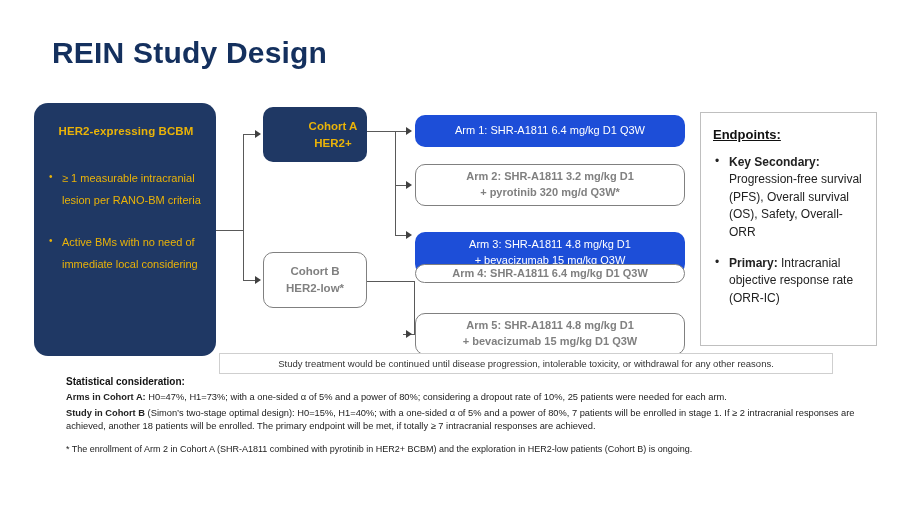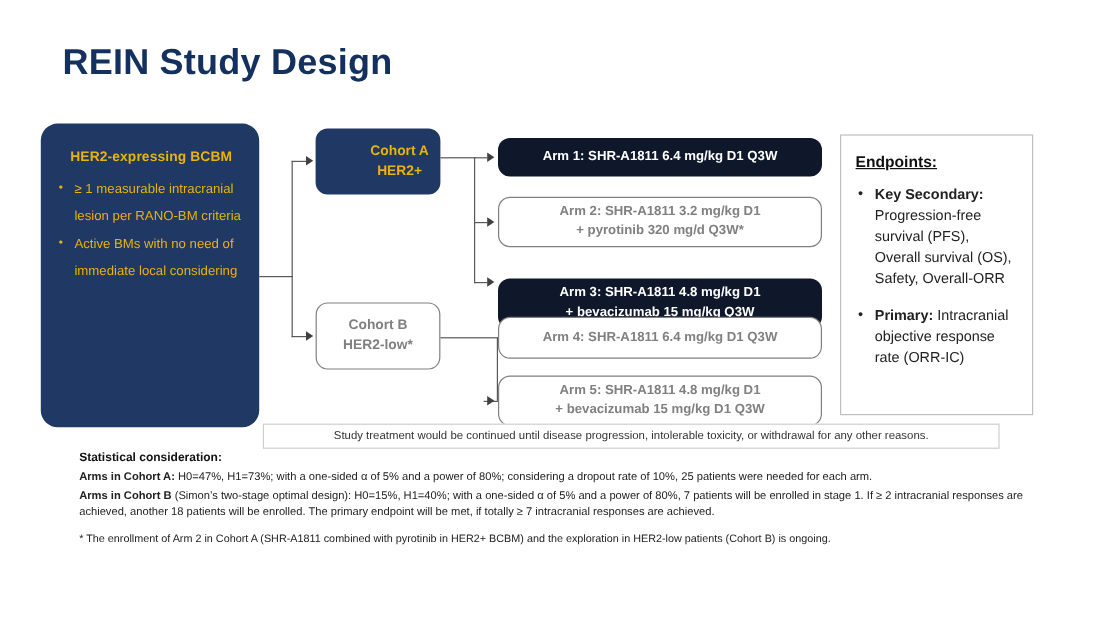--- a/index.html
+++ b/index.html
@@ -42,23 +42,23 @@
     align-items: center;
     justify-content: center;
     text-align: center;
     border-radius: 10px;
   }
   .box-navy {
     background: #1f3864;
     color: #eab308;
   }
   .box-red {
-    background: #0f172a;
+    background: #1d4ed8;
     color: #ffffff;
-    font-weight: bold;
+    font-weight: normal;
   }
   .box-outline {
     background: #ffffff;
     border: 1.2px solid #808080;
     color: #808080;
     font-weight: bold;
   }
 
   
   .pop-box {
@@ -85,20 +85,21 @@
     margin: 0;
     padding: 0;
     width: 100%;
   }
   .pop-list li {
     font-size: 11px;
     line-height: 2.0;
     position: relative;
     padding-left: 14px;
     margin-bottom: 2px;
+    margin-top: 20px;
   }
   .pop-list li:before {
     content: "\2022";
     position: absolute;
     left: 1px;
     top: 0;
     font-size: 10px;
   }
 
   
@@ -125,21 +126,21 @@
   .arm {
     left: 415px;
     width: 270px;
     font-size: 11px;
     line-height: 1.45;
     padding: 4px 6px;
   }
   .arm1 { top: 115px; height: 32px; }
   .arm2 { top: 164px; height: 42px; }
   .arm3 { top: 232px; height: 42px; justify-content: center; }
-  .arm4 { top: 264px; height: 35px; }
+  .arm4 { top: 264px; height: 19px; }
   .arm5 { top: 313px; height: 42px; }
 
   
   .conn {
     position: absolute;
     background: #595959;
   }
   .h-line { height: 1.2px; }
   .v-line { width: 1.2px; }
   .arrow-r {
@@ -148,21 +149,21 @@
     border-top: 4px solid transparent;
     border-bottom: 4px solid transparent;
     border-left: 6px solid #404040;
   }
 
   
   .endpoints {
     position: absolute;
     left: 700px;
     top: 112px;
-    width: 161px;
+    width: 177px;
     height: 234px;
     box-sizing: border-box;
     border: 1px solid #bfbfbf;
     background: #ffffff;
     padding: 14px 12px 10px 12px;
   }
   .endpoints-title {
     font-size: 13px;
     font-weight: bold;
     text-decoration: underline;
@@ -332,21 +333,21 @@
   <div class="treat-note">
     <span>Study treatment would be continued until disease progression, intolerable toxicity, or withdrawal for any other reasons.</span>
   </div>
 
   <div class="stats">
     <div class="stats-heading">Statistical consideration:</div>
     <div class="stats-line">
       <b>Arms in Cohort A:</b><span> H0=47%, H1=73%; with a one-sided α of 5% and a power of 80%; considering a dropout rate of 10%, 25 patients were needed for each arm.</span>
     </div>
     <div class="stats-line">
-      <b>Arms in Cohort B</b><span> (Simon’s two-stage optimal design): H0=15%, H1=40%; with a one-sided α of 5% and a power of 80%, 7 patients will be enrolled in stage 1. If ≥ 2 intracranial responses are achieved, another 18 patients will be enrolled. The primary endpoint will be met, if totally ≥ 7 intracranial responses are achieved.</span>
+      <b>Study in Cohort B</b><span> (Simon’s two-stage optimal design): H0=15%, H1=40%; with a one-sided α of 5% and a power of 80%, 7 patients will be enrolled in stage 1. If ≥ 2 intracranial responses are achieved, another 18 patients will be enrolled. The primary endpoint will be met, if totally ≥ 7 intracranial responses are achieved.</span>
     </div>
   </div>
 
   <div class="footnote">* The enrollment of Arm 2 in Cohort A (SHR-A1811 combined with pyrotinib in HER2+ BCBM) and the exploration in HER2-low patients (Cohort B) is ongoing.</div>
 
   <div class="footer">
     
 
     
 

